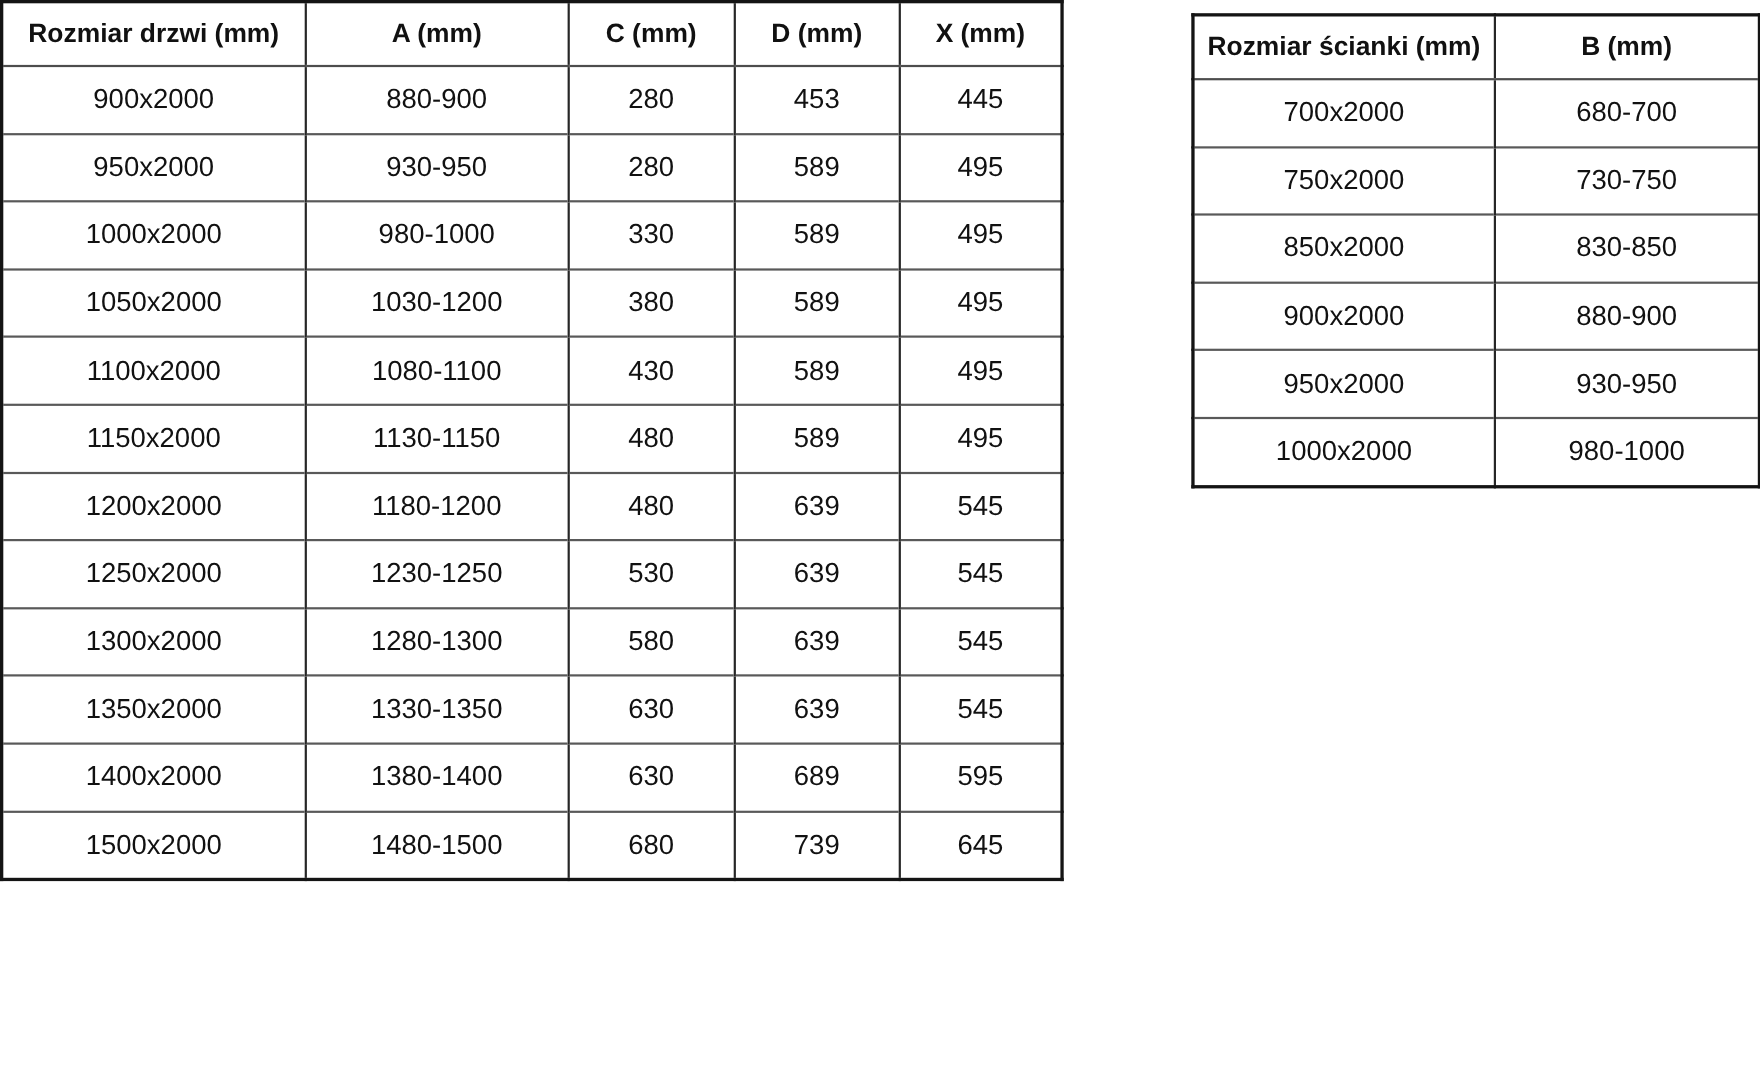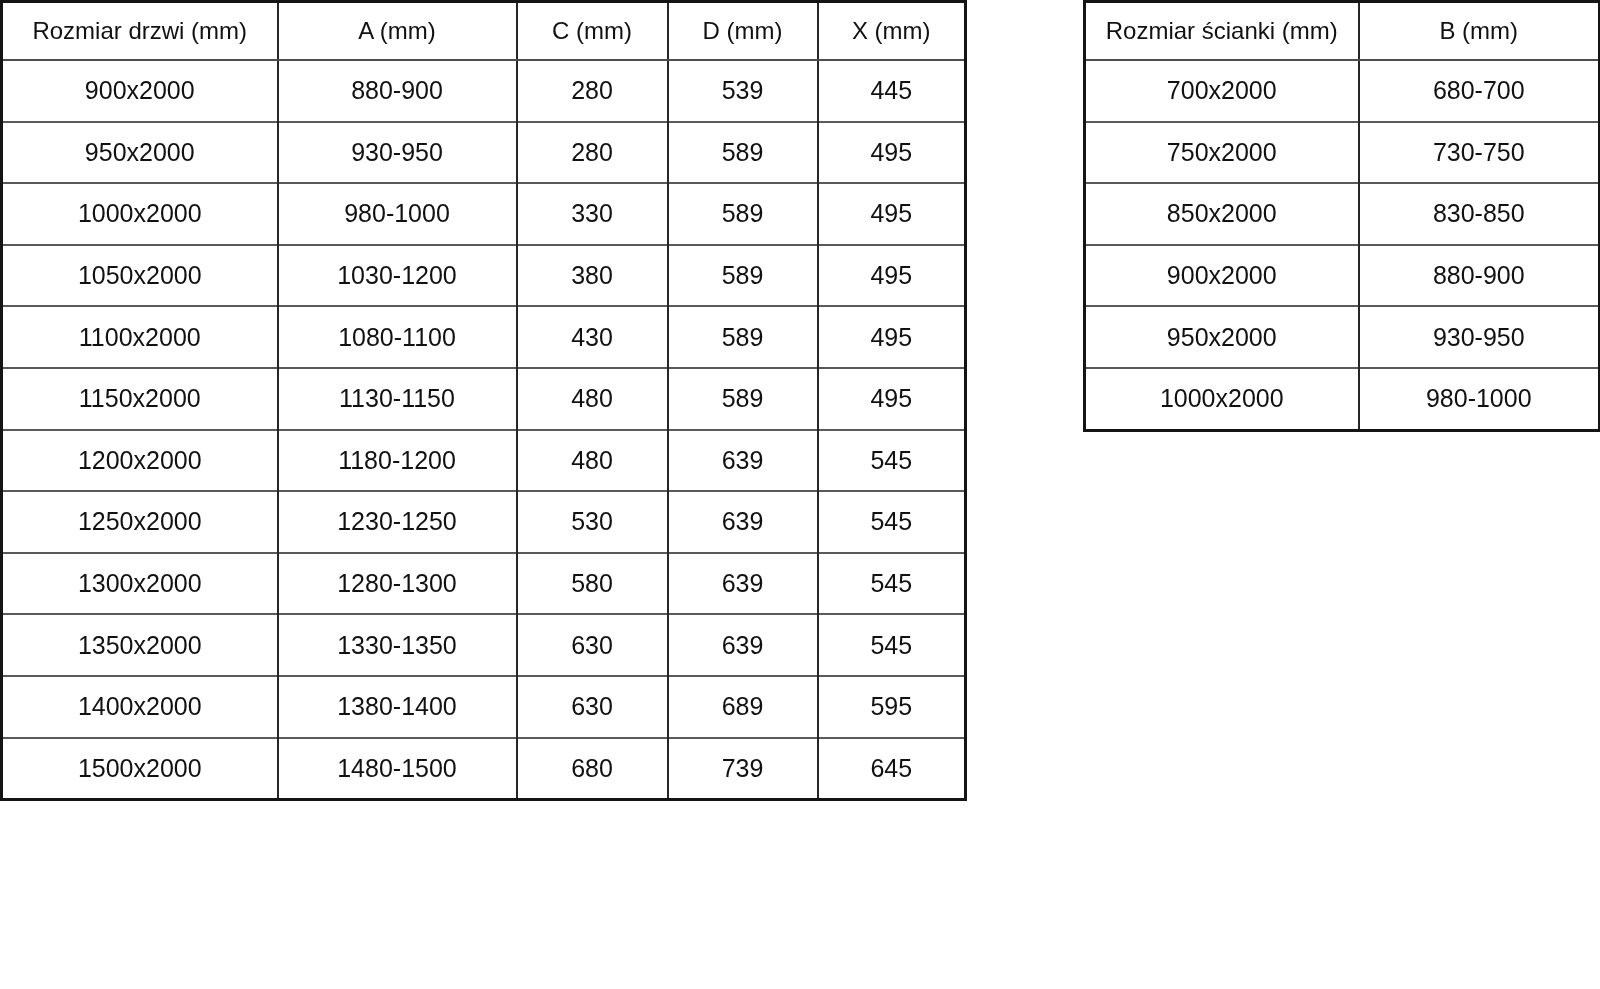--- a/index.html
+++ b/index.html
@@ -33,36 +33,36 @@
     padding: 0;
     overflow: hidden;
     white-space: nowrap;
   }
   
   table.spec th + th, table.spec td + td {
     border-left: 2px solid #262626;
   }
   table.spec thead th {
     border-bottom: 2px solid #4d4d4d;
-    font-weight: normal;
+    font-weight: bold;
     font-size: 24px;
     height: 56px;
   }
   table.spec tbody tr + tr td {
     border-top: 2px solid #595959;
   }
   table.spec tbody td {
     font-size: 25px;
     font-weight: 400;
     height: 59.6px;
   }
   
   #door-table  { left: 0px;    top: 0px; width: 964px; }
   
-  #wall-table  { left: 1083px; top: 0px; width: 515px; }
+  #wall-table  { left: 1083px; top: 12px; width: 515px; }
 </style>
 </head>
 <body>
 
 <div class="page">
 
   <table class="spec" id="door-table">
     <colgroup>
       <col style="width:276px">
       <col style="width:239px">
@@ -77,21 +77,21 @@
           <th>C (mm)</th>
           <th>D (mm)</th>
           <th>X (mm)</th>
         </tr>
     </thead>
     <tbody>
         <tr>
           <td>900x2000</td>
           <td>880-900</td>
           <td>280</td>
-          <td>539</td>
+          <td>453</td>
           <td>445</td>
         </tr>
         <tr>
           <td>950x2000</td>
           <td>930-950</td>
           <td>280</td>
           <td>589</td>
           <td>495</td>
         </tr>
         <tr>

